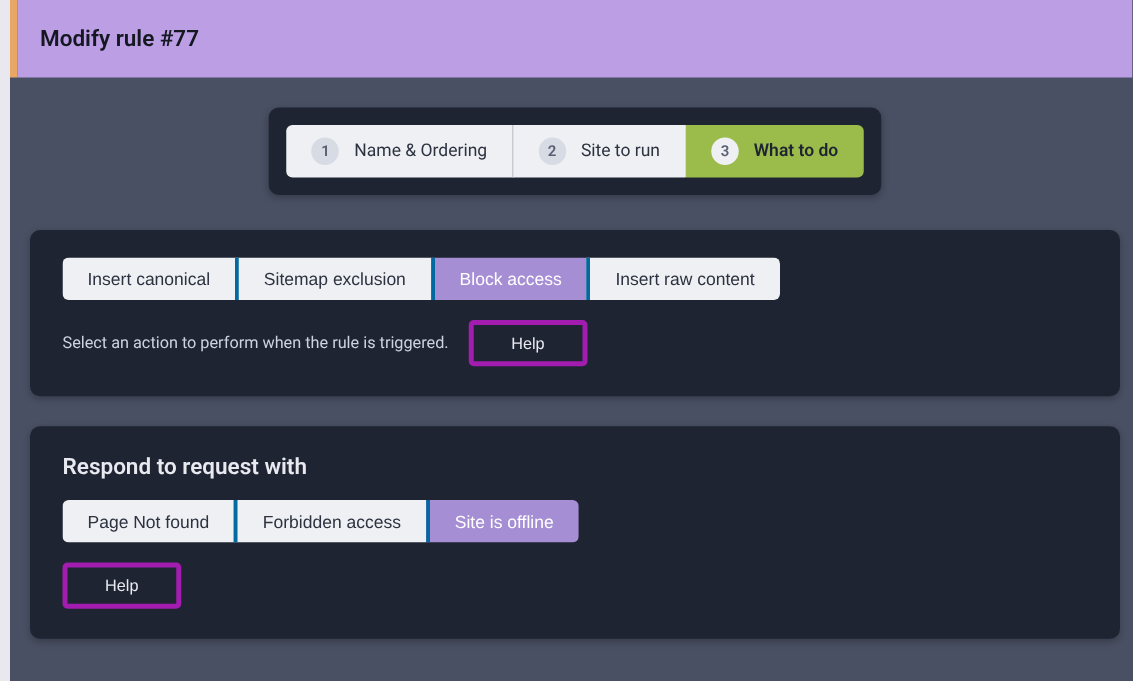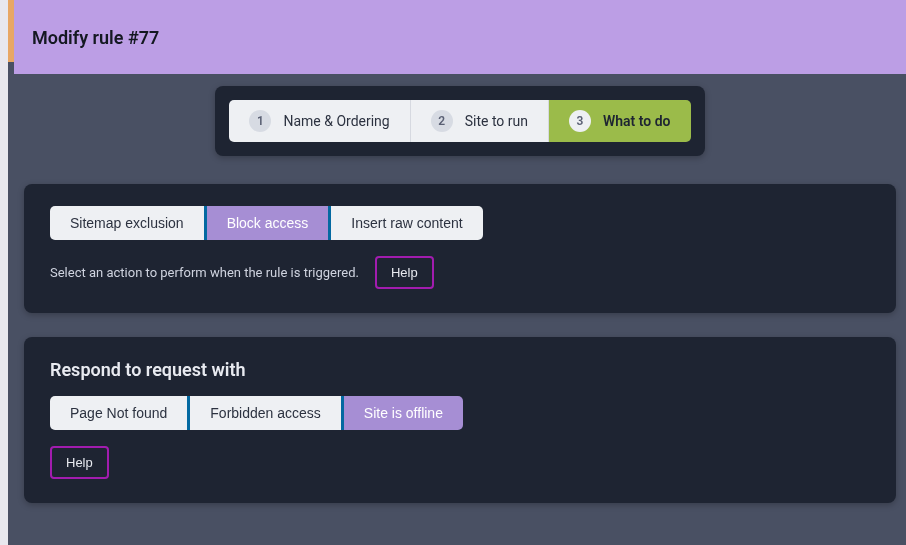--- a/index.html
+++ b/index.html
@@ -19,21 +19,21 @@
   }
   .left-accent {
     position: absolute;
     left: 8px; top: 0;
     width: 6px; height: 62px;
     background: #e8a764;
   }
   .header-bar {
     position: absolute;
     left: 14px; top: 0; right: 0;
-    height: 74px;
+    height: 62px;
     background: #bc9ee5;
     display: flex;
     align-items: center;
     padding-left: 18px;
     font-size: 18px;
     font-weight: 600;
     color: #141821;
   }
   .content {
     position: absolute;
@@ -126,23 +126,23 @@
     gap: 16px;
   }
   .hint {
     color: #cfd3df;
     font-size: 13px;
     flex: 0 1 auto;
   }
   .help-btn {
     background: transparent;
     color: #e8eaf0;
-    border: 2px solid #a21caf;
+    border: 4px solid #a21caf;
     border-radius: 4px;
-    padding: 7px 14px;
+    padding: 7px 30px;
     font-size: 13px;
     cursor: pointer;
   }
   .panel-footer.spread { justify-content: space-between; }
   .panel-footer.spread .hint { flex: 1; }
 </style>
 </head>
 <body>
 
 <div class="left-sliver"></div>
@@ -166,20 +166,21 @@
       </div>
       <div class="step active">
         <span class="step-num">3</span>
         <span>What to do</span>
       </div>
     </div>
   </div>
 
   <div class="panel">
     <div class="segmented">
+      <button class="seg-btn">Insert canonical</button>
       <button class="seg-btn">Sitemap exclusion</button>
       <button class="seg-btn selected">Block access</button>
       <button class="seg-btn">Insert raw content</button>
     </div>
     <div class="panel-footer">
       <div class="hint">Select an action to perform when the rule is triggered.</div>
       <button class="help-btn">Help</button>
     </div>
   </div>
 

